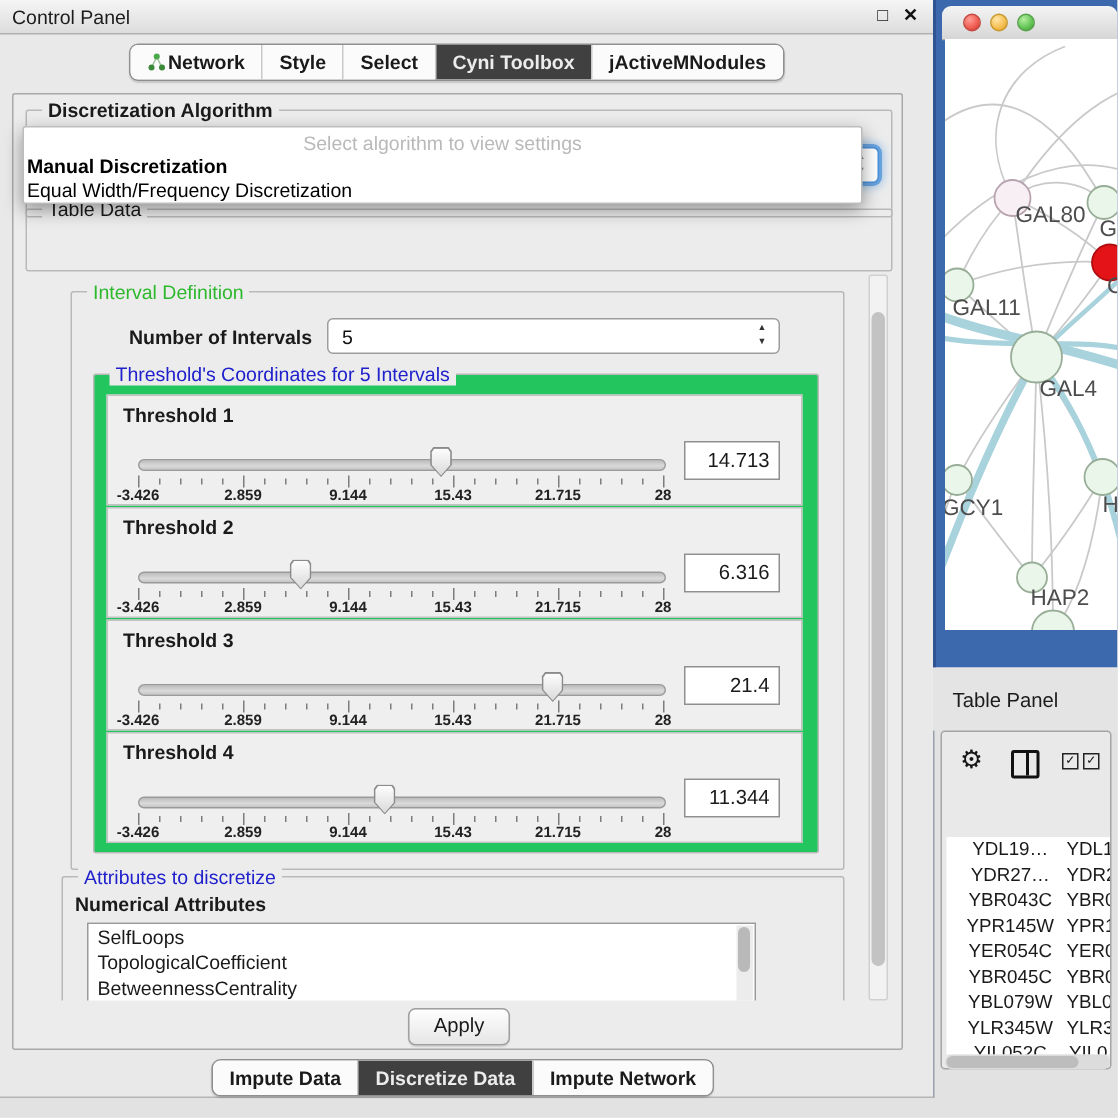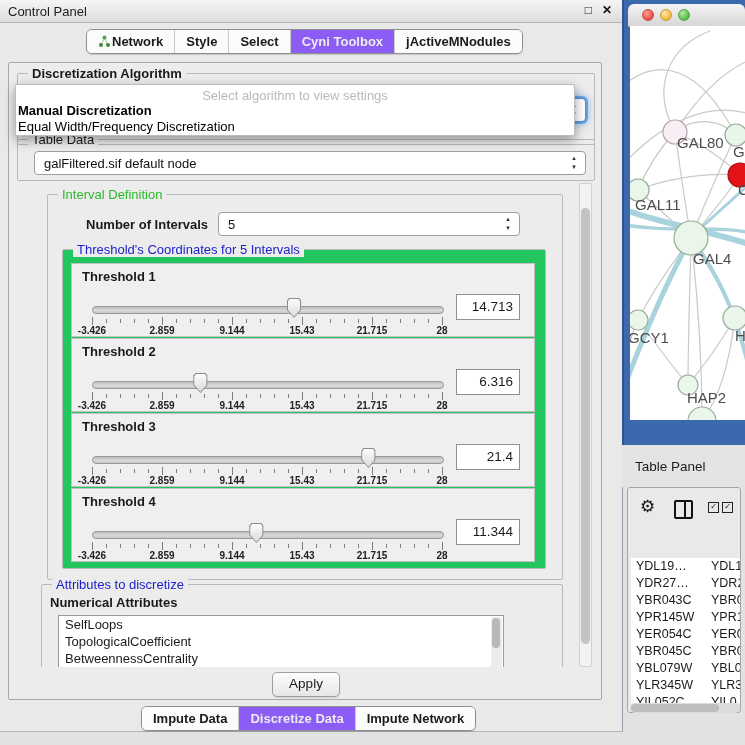--- a/index.html
+++ b/index.html
@@ -13,21 +13,21 @@
                background:linear-gradient(#f5f5f5,#dddddd);border-bottom:1px solid #b1b1b1;}
   .cp-title{position:absolute;left:8px;top:4px;font-size:13px;color:#1c1c1c;}
   .cp-float{position:absolute;right:30px;top:3px;font-size:12px;color:#222;cursor:default;}
   .cp-close{position:absolute;right:10px;top:3px;font-size:12px;font-weight:bold;color:#111;cursor:default;}
   
   .tabbar{position:absolute;display:flex;border:1px solid #8f8f8f;border-radius:6px;overflow:hidden;
           background:#fbfbfb;box-shadow:0 1px 1px rgba(0,0,0,.15);}
   .tabbar .tab{display:flex;align-items:center;gap:1px;padding:4px 11px;font-weight:bold;font-size:13px;
                border-left:1px solid #c9c9c9;background:#fbfbfb;white-space:nowrap;cursor:default;}
   .tabbar .tab:first-child{border-left:none;}
-  .tabbar .tab.selected{background:#8b5cf6;color:#ececec;}
+  .tabbar .tab.selected{background:#404040;color:#ececec;}
   .top-tabs{left:86px;top:29px;}
   .bottom-tabs{left:141px;top:706px;}
   
   .content{position:absolute;left:8px;top:62px;width:592px;height:636px;background:#ececec;
            border:1px solid #a8a8a8;border-radius:2px;}
   .group{position:absolute;border:1px solid #b9b9b9;border-radius:2px;}
   .group>.gtitle{position:absolute;top:-8px;left:10px;background:#ececec;padding:0 4px;font-size:13px;}
   .gtitle.plain{font-weight:bold;color:#1a1a1a;}
   .gtitle.green{color:#2eb82e;}
   .gtitle.blue{color:#2020cc;}
@@ -93,21 +93,21 @@
   .tbl .gear{position:absolute;left:12px;top:8px;font-size:17px;color:#161616;cursor:default;}
   .spliticon{position:absolute;left:46px;top:12px;width:15px;height:15px;border:2px solid #111;border-radius:2px;cursor:default;}
   .spliticon:before{content:"";position:absolute;left:50%;top:0;width:2px;height:100%;background:#111;}
   .chk{position:absolute;top:14px;width:9px;height:9px;border:1.2px solid #222;font-size:8px;line-height:8px;
        text-align:center;color:#111;cursor:default;}
   .tbl-header{position:absolute;left:3px;top:46px;height:24px;display:flex;}
   .hcell{box-sizing:border-box;font-size:12.5px;text-align:center;line-height:22px;overflow:hidden;white-space:nowrap;cursor:default;}
   .hcell.c1{width:80px;background:#bfe1f1;border:1px solid #8fb7cc;}
   .hcell.c2{width:29px;background:#f2f2f2;border:1px solid #bcbcbc;border-left:none;text-align:left;padding-left:7px;}
   .tbl-rows{position:absolute;left:3px;top:70px;width:109px;height:145px;background:#ffffff;overflow:hidden;}
-  .trow{display:flex;height:17px;cursor:default;}
+  .trow{display:flex;height:17px;cursor:default;text-align:center;}
   .trow .rc1{width:80px;font-size:12.5px;line-height:17px;padding-left:5px;box-sizing:border-box;
              overflow:hidden;white-space:nowrap;}
   .trow .rc2{width:29px;font-size:12.5px;line-height:17px;overflow:hidden;white-space:nowrap;}
   .hscroll{position:absolute;left:2px;top:215px;width:110px;height:10px;background:#dcdcdc;border-radius:5px;}
   .hscroll .thumb{position:absolute;left:1px;top:1px;width:88px;height:8px;background:#bdbdbd;border-radius:4px;}
   .abs{position:absolute;}
   .nowrap{white-space:nowrap;}
 </style>
 </head>
 <body>
@@ -161,27 +161,20 @@
       <div class="popup">
         <div class="prompt">Select algorithm to view settings</div>
         <div id="dropdown-options">
             <div class="opt bold">Manual Discretization</div>
             <div class="opt">Equal Width/Frequency Discretization</div>
           </div>
       </div>
 
       <div class="group" style="left:8px;top:76px;width:576px;height:40px;">
         <span class="gtitle plain" style="font-weight:normal;">Table Data</span>
-        <div class="combo" style="left:16px;top:11px;width:552px;">
-          <span class="cval">galFiltered.sif default node</span>
-          <span class="stepper">
-            <span>▲</span>
-              <span>▼</span>
-          </span>
-        </div>
       </div>
 
       <div class="viewport">
 
         <div class="group" style="left:30px;top:11px;width:514px;height:384px;">
           <span class="gtitle green">Interval Definition</span>
 
           <span class="abs nowrap" style="left:38px;top:22px;font-weight:bold;">Number of Intervals</span>
           <div class="combo" style="left:170px;top:17px;width:302px;">
             <span class="cval">5</span>

